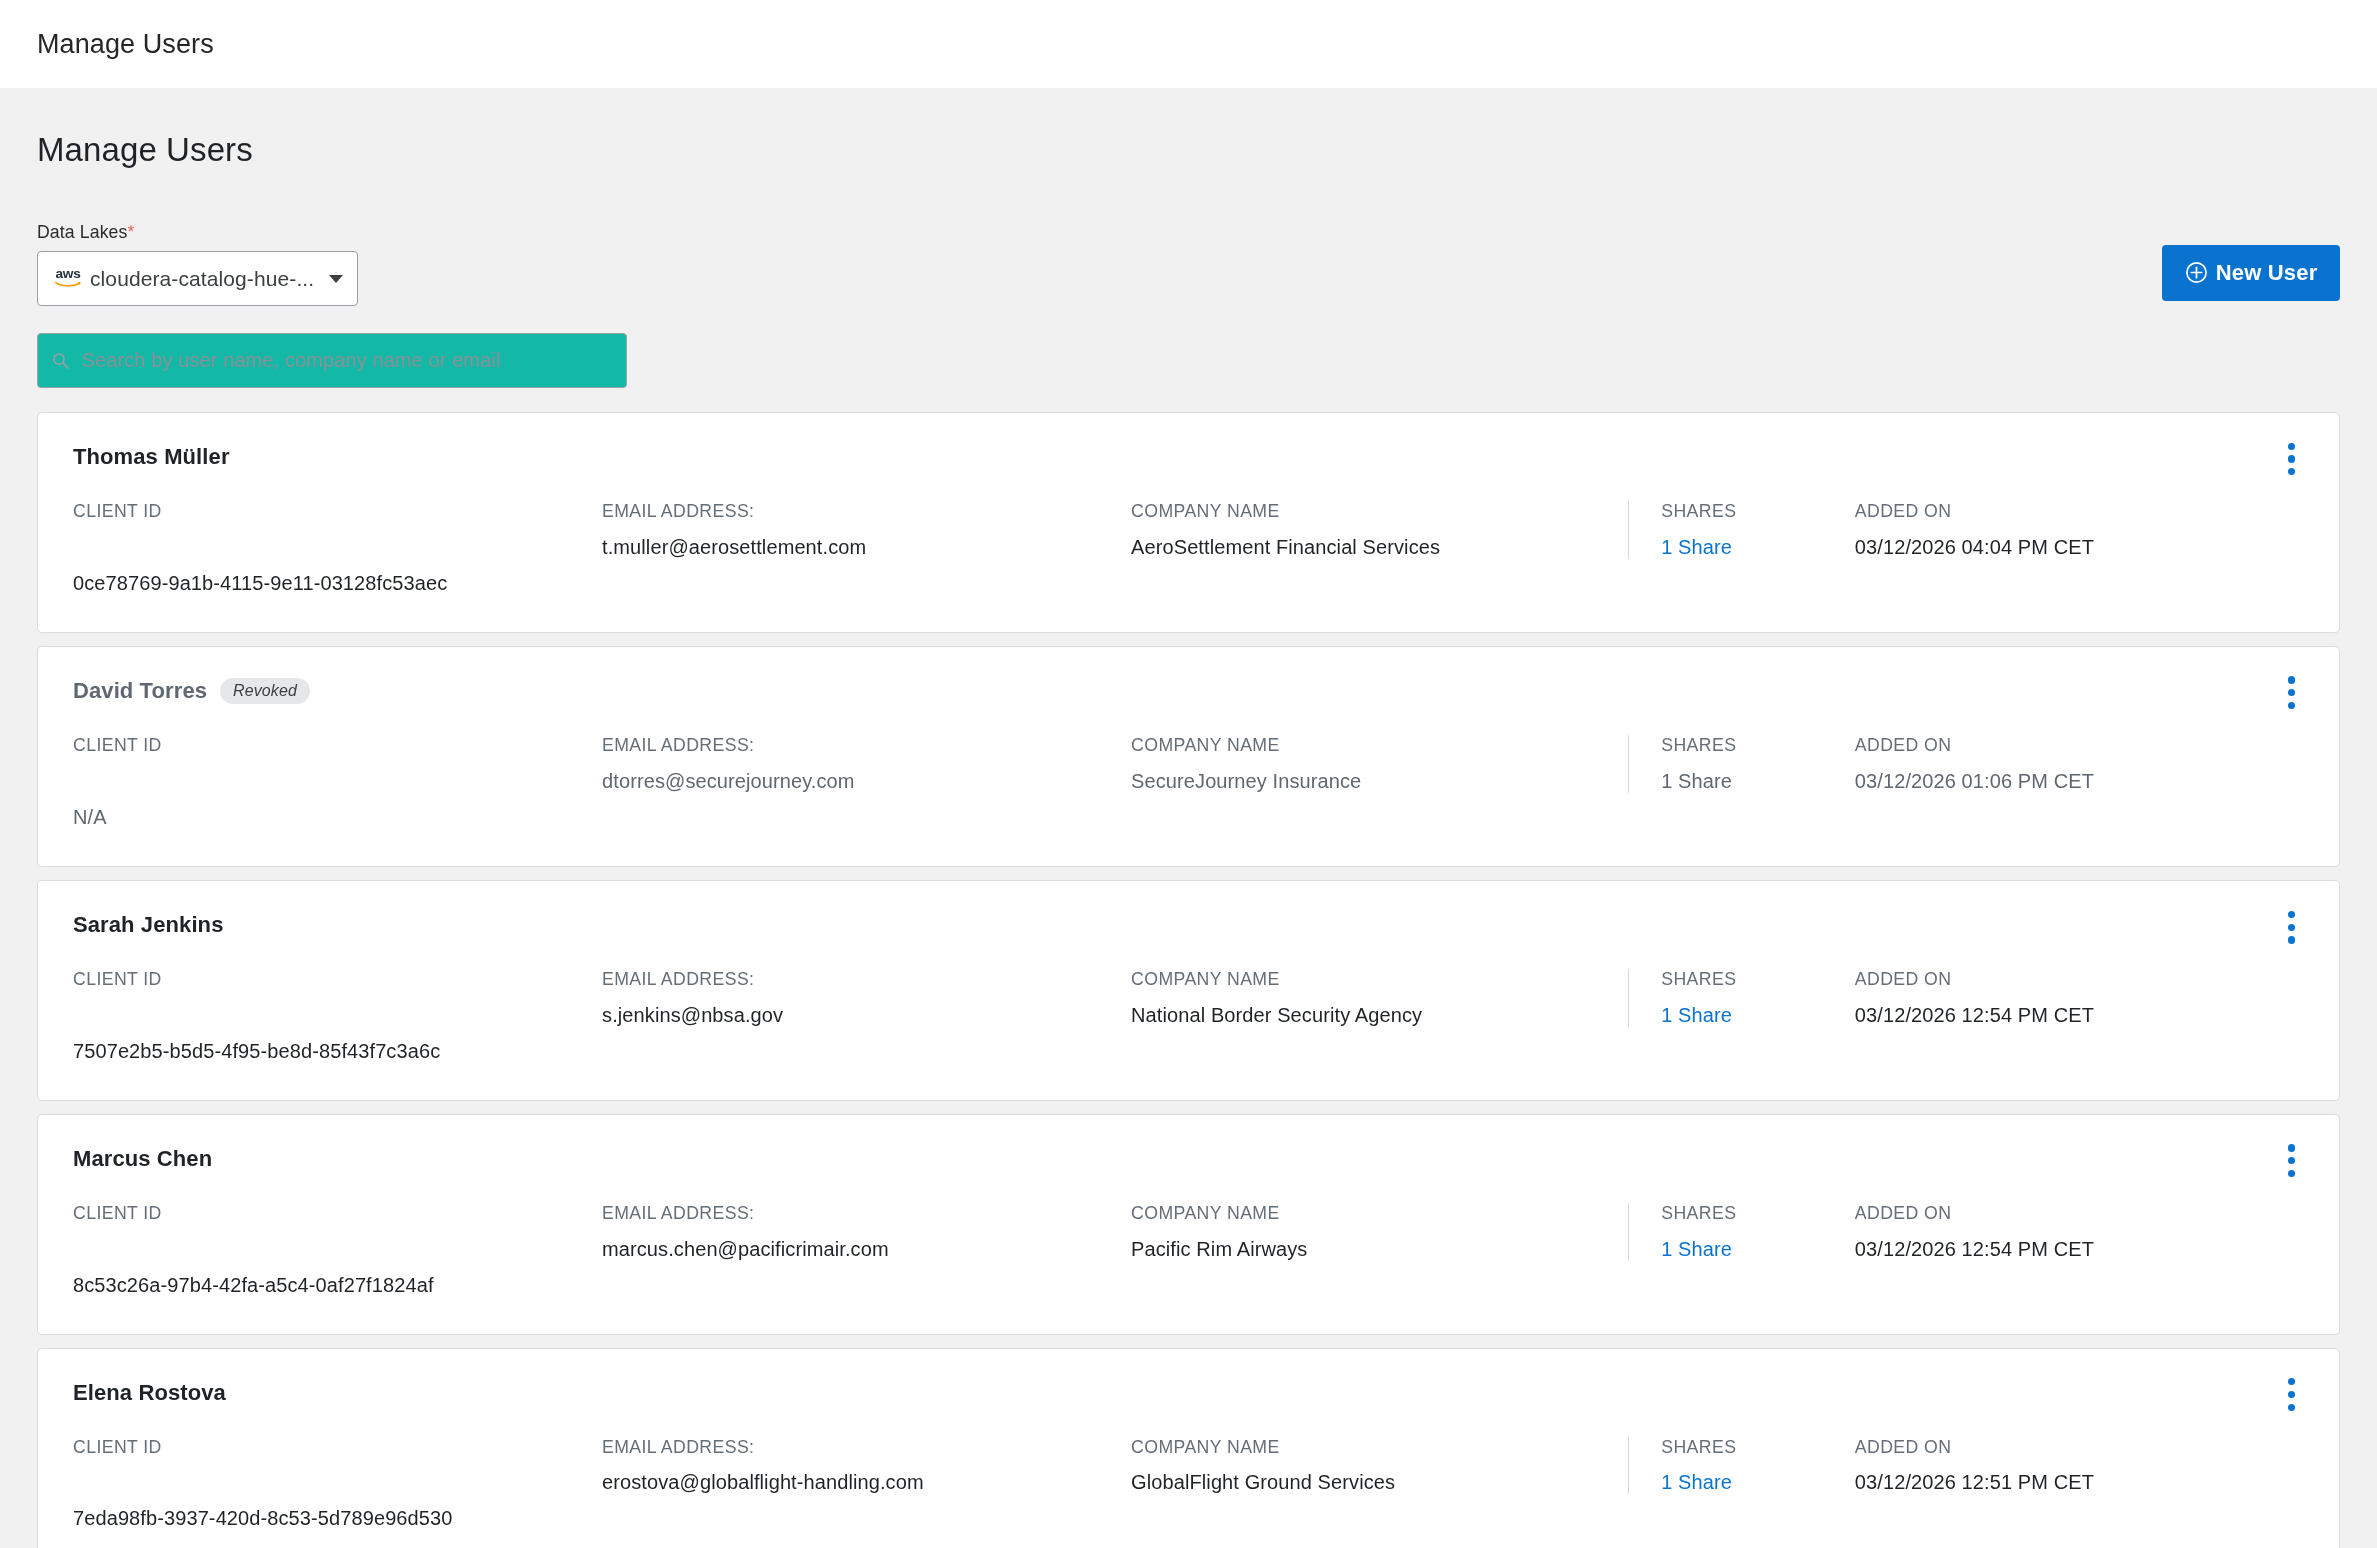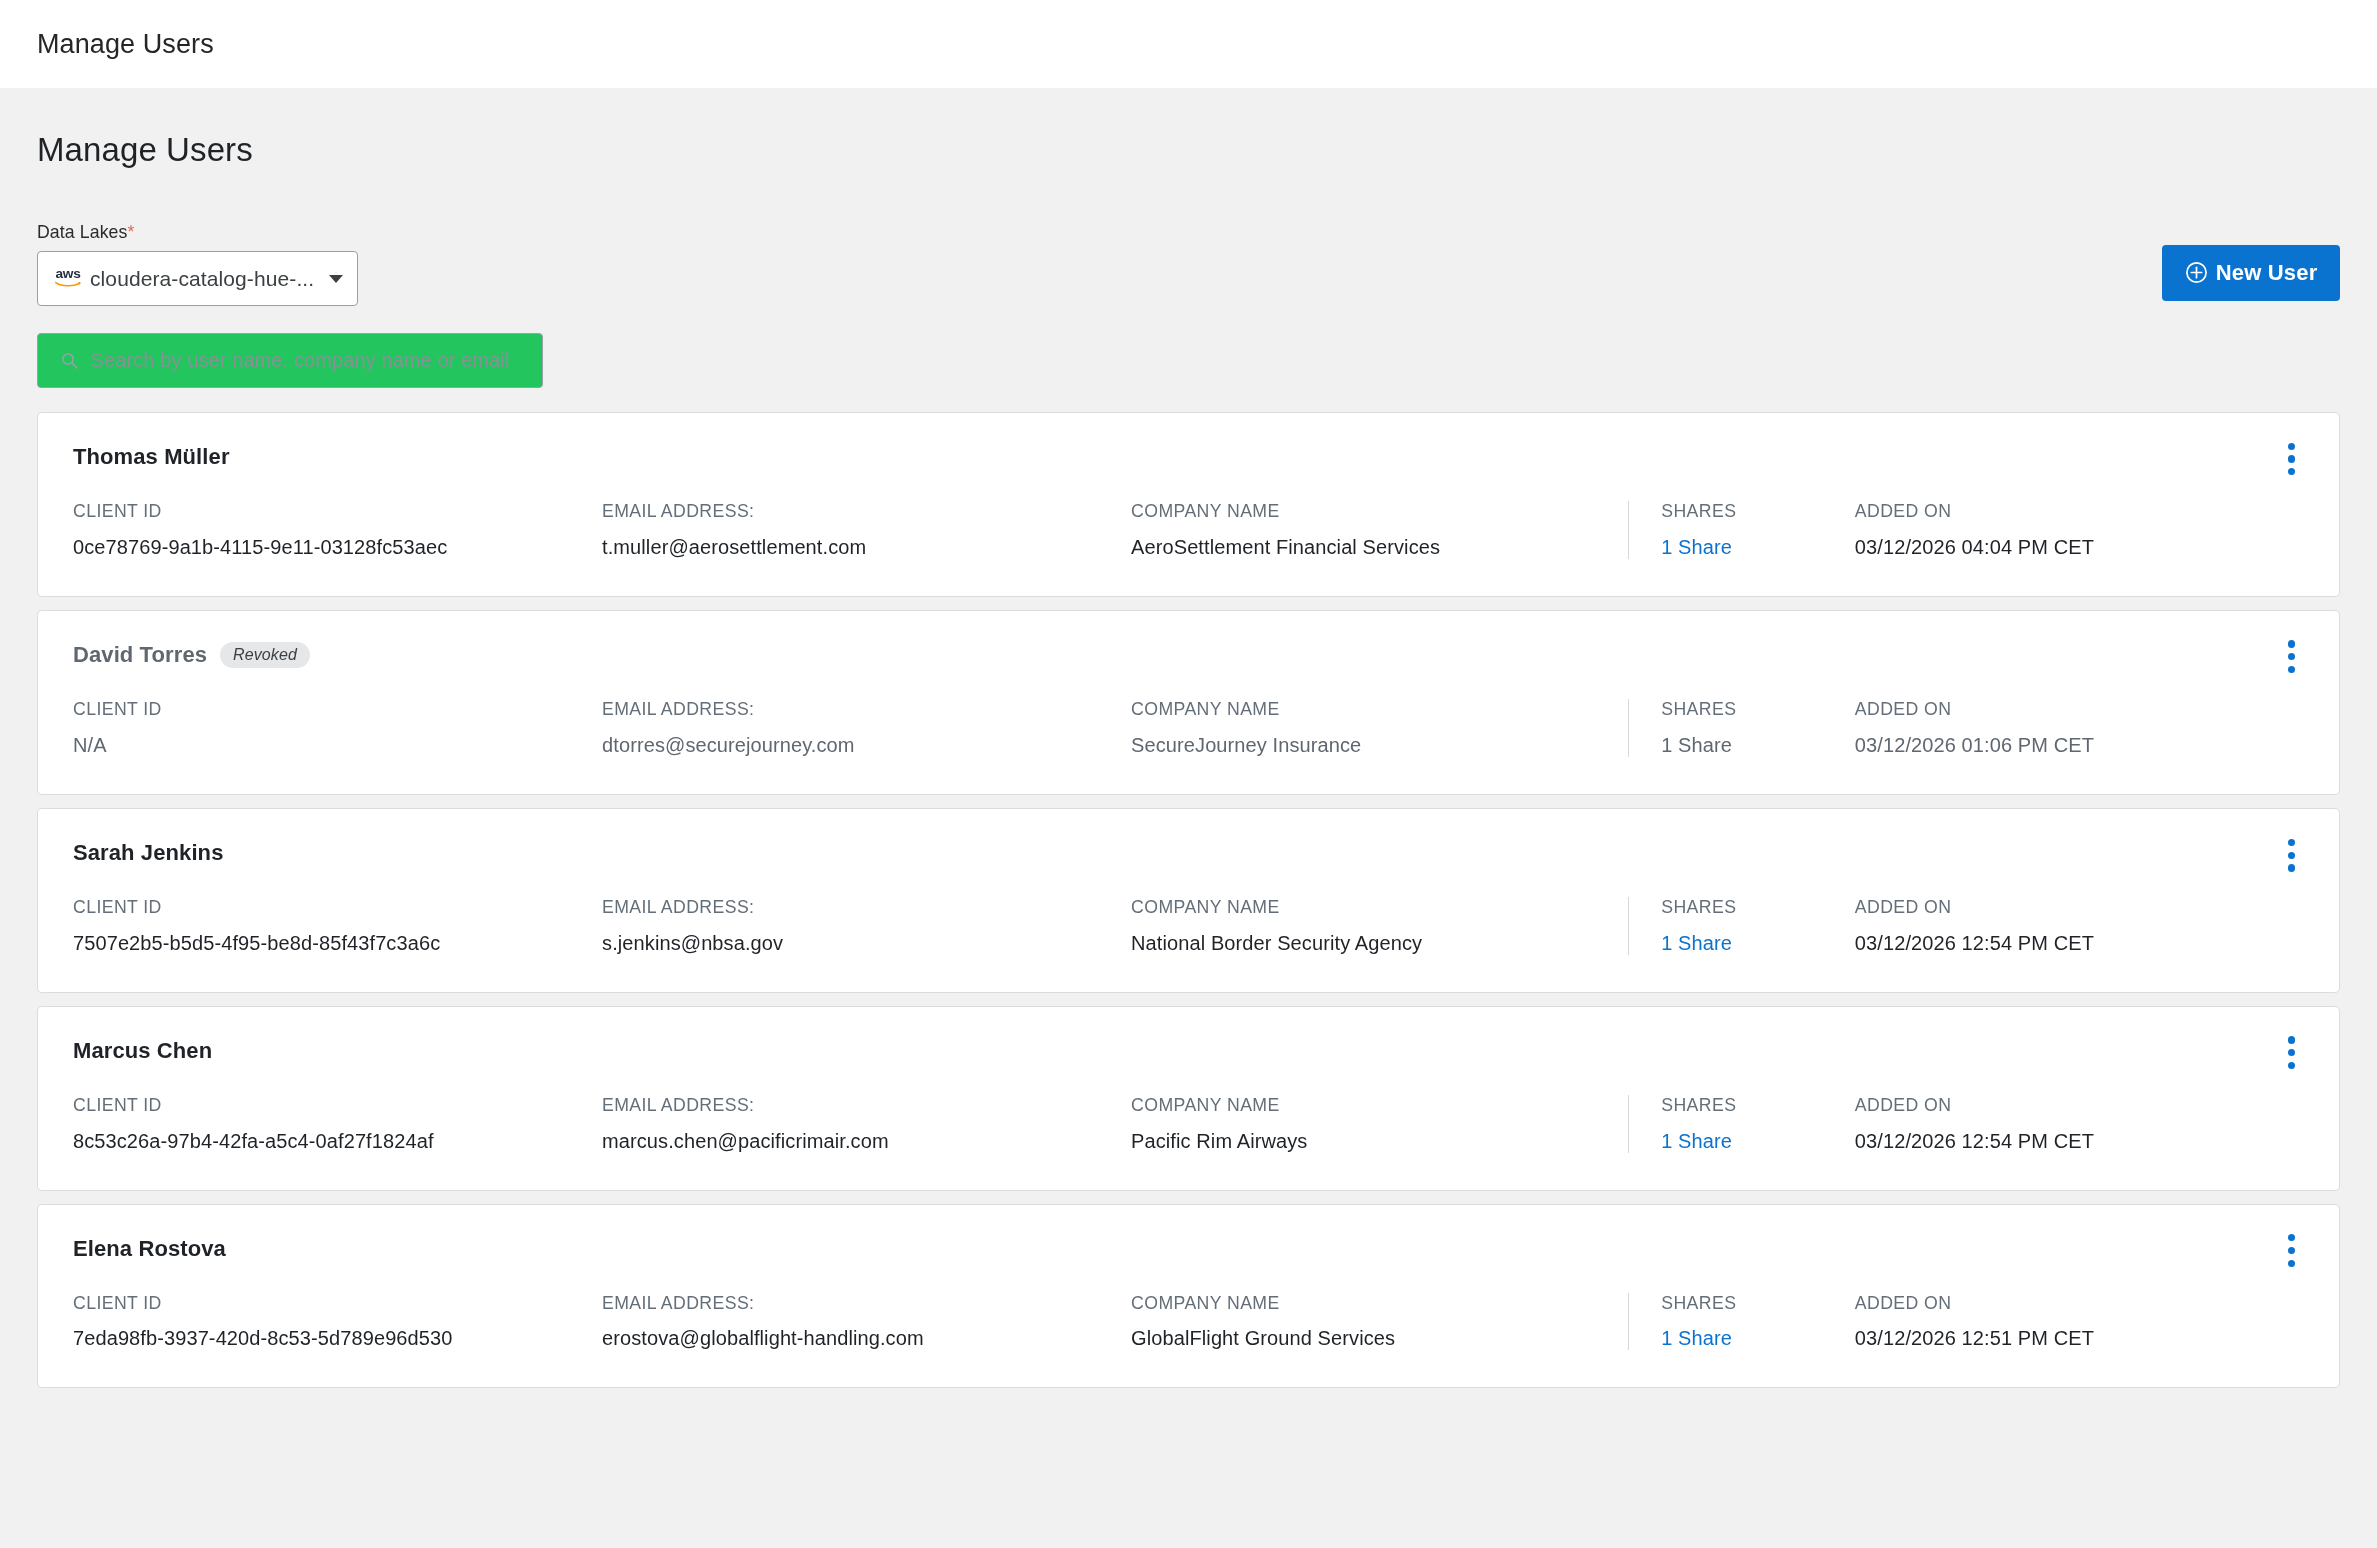--- a/index.html
+++ b/index.html
@@ -109,28 +109,28 @@
   .caret {
     width: 0; height: 0;
     border-left: 7.2px solid transparent;
     border-right: 7.2px solid transparent;
     border-top: 8px solid #3c4043;
     flex: 0 0 auto;
   }
 
   .search-box {
     margin-top: 27px;
-    width: 506px;
+    width: 590px;
     height: 55px;
-    background: #22c55e;
+    background: #14b8a6;
     border: 0.8px solid #9aa0a6;
     border-radius: 4px;
     display: flex;
     align-items: center;
-    padding: 0 22px;
+    padding: 0 13px;
     gap: 11.3px;
   }
   .search-icon { width: 19.3px; height: 19.3px; flex: 0 0 auto; }
   .search-input {
     border: none;
     outline: none;
     font-size: 20px;
     color: #3c4043;
     width: 100%;
     background: transparent;
@@ -191,21 +191,21 @@
     font-size: 16px;
     letter-spacing: 0.1px;
     font-style: italic;
   }
 
   .card-cols {
     display: flex;
     align-items: flex-start;
   }
   .col { display: flex; flex-direction: column; }
-  .col-client   { width: 530px; }
+  .col-client   { width: 530px; gap: 36px; }
   .col-email    { width: 530px; }
   .col-company  { width: 498px; padding-right: 19.3px; }
   .col-shares   { width: 227px; border-left: 0.8px solid #d8d8d8; padding-left: 32px; }
   .col-added    { width: 450px; }
 
   .col-label {
     font-size: 17.7px;
     color: #646e78;
     letter-spacing: 0.4px;
     margin-bottom: 13.7px;

